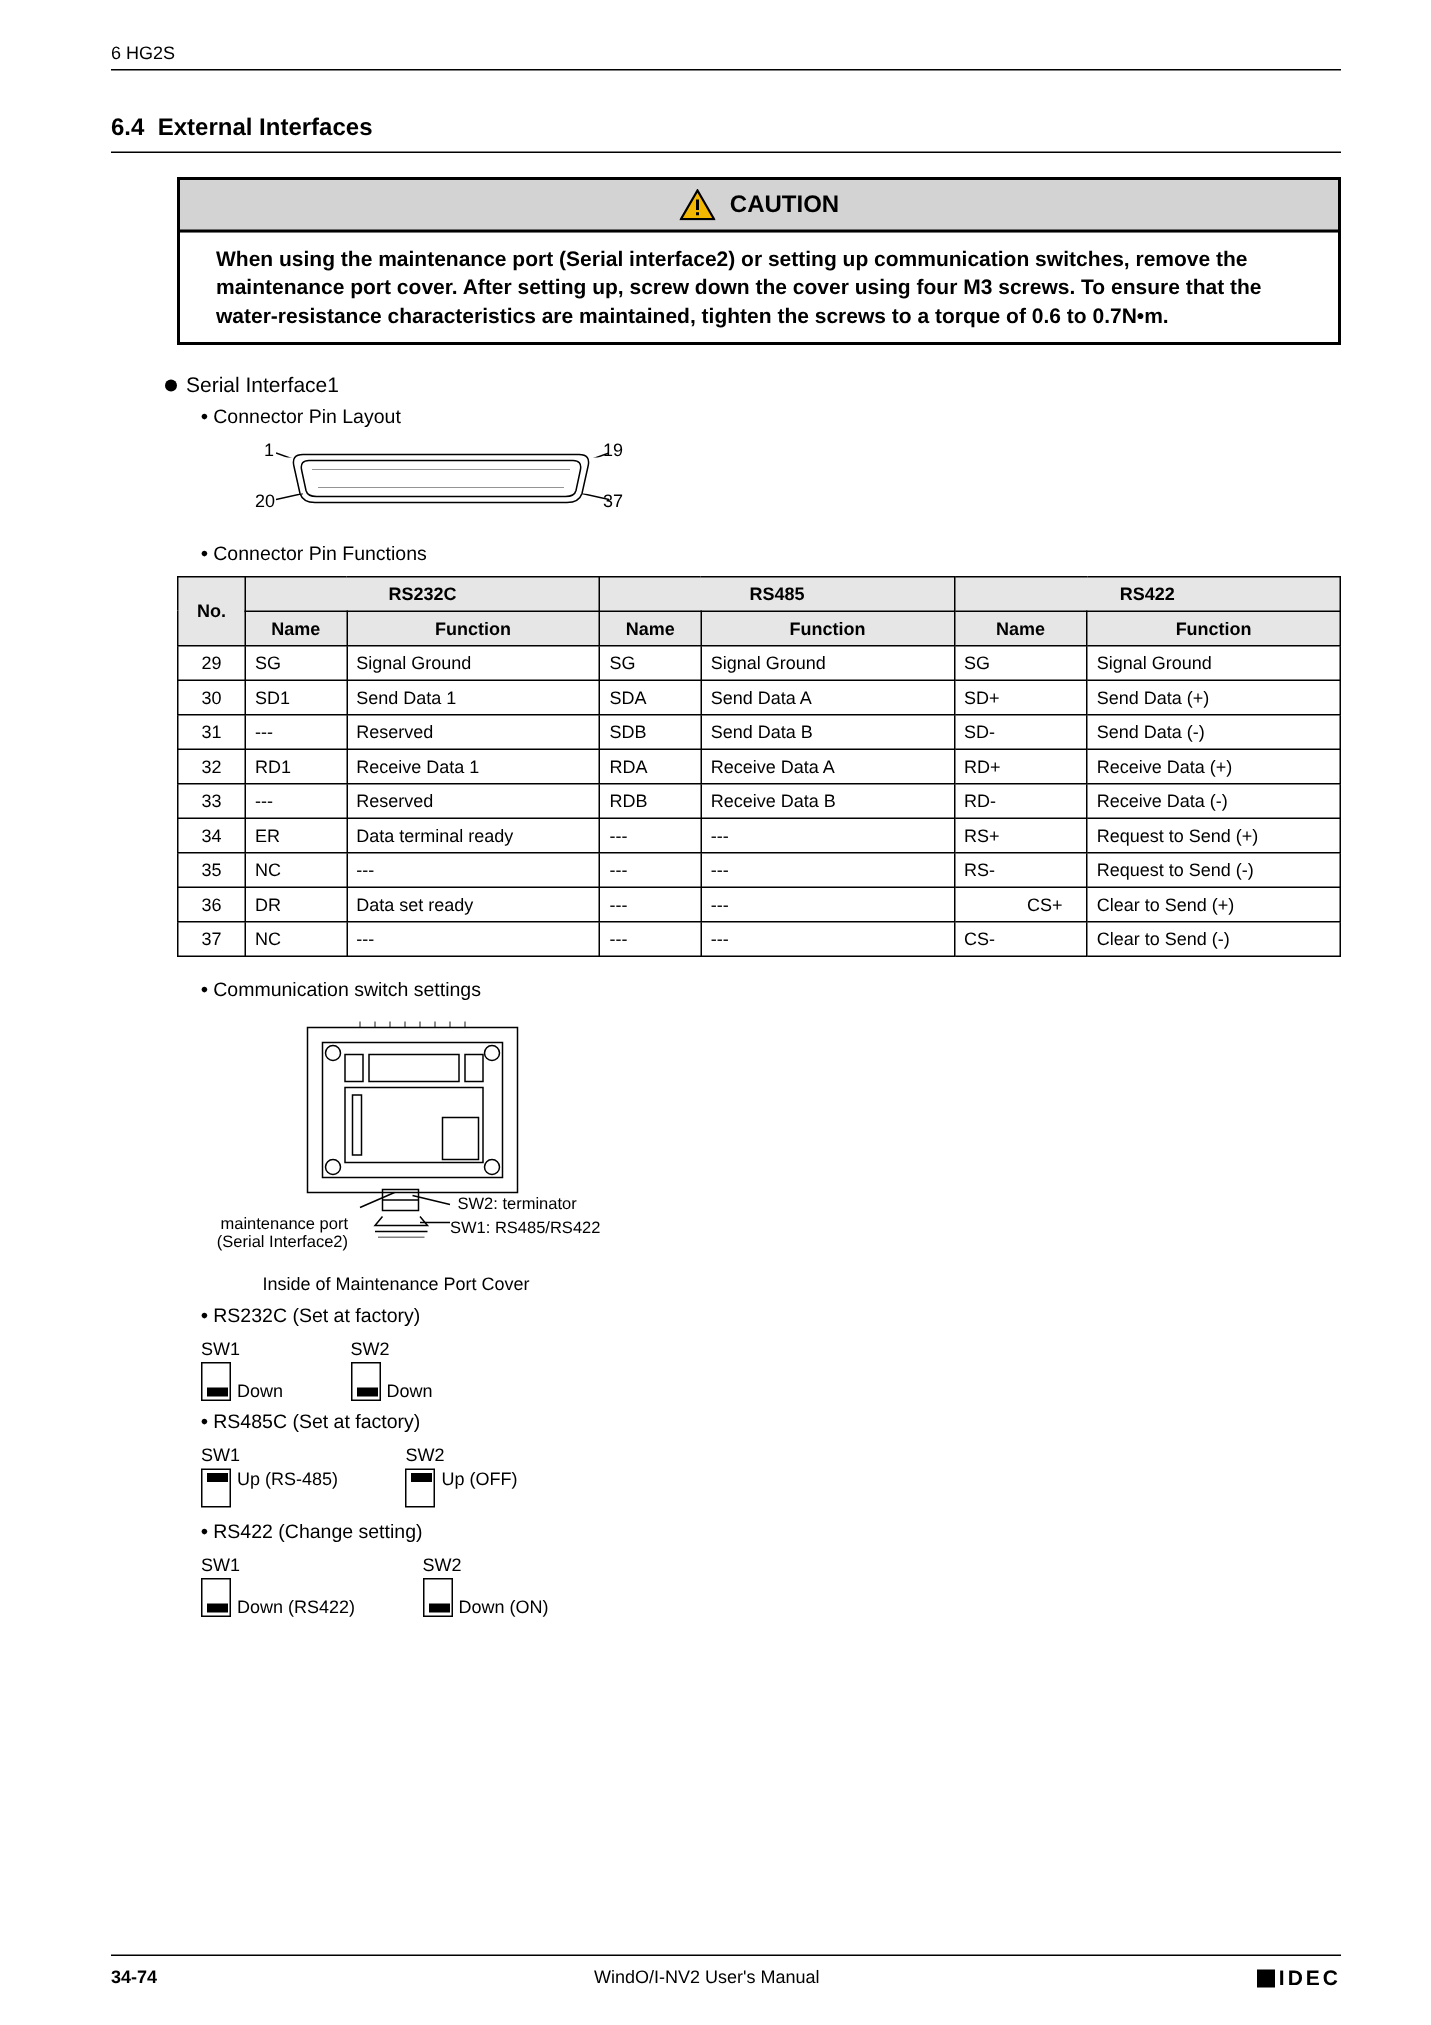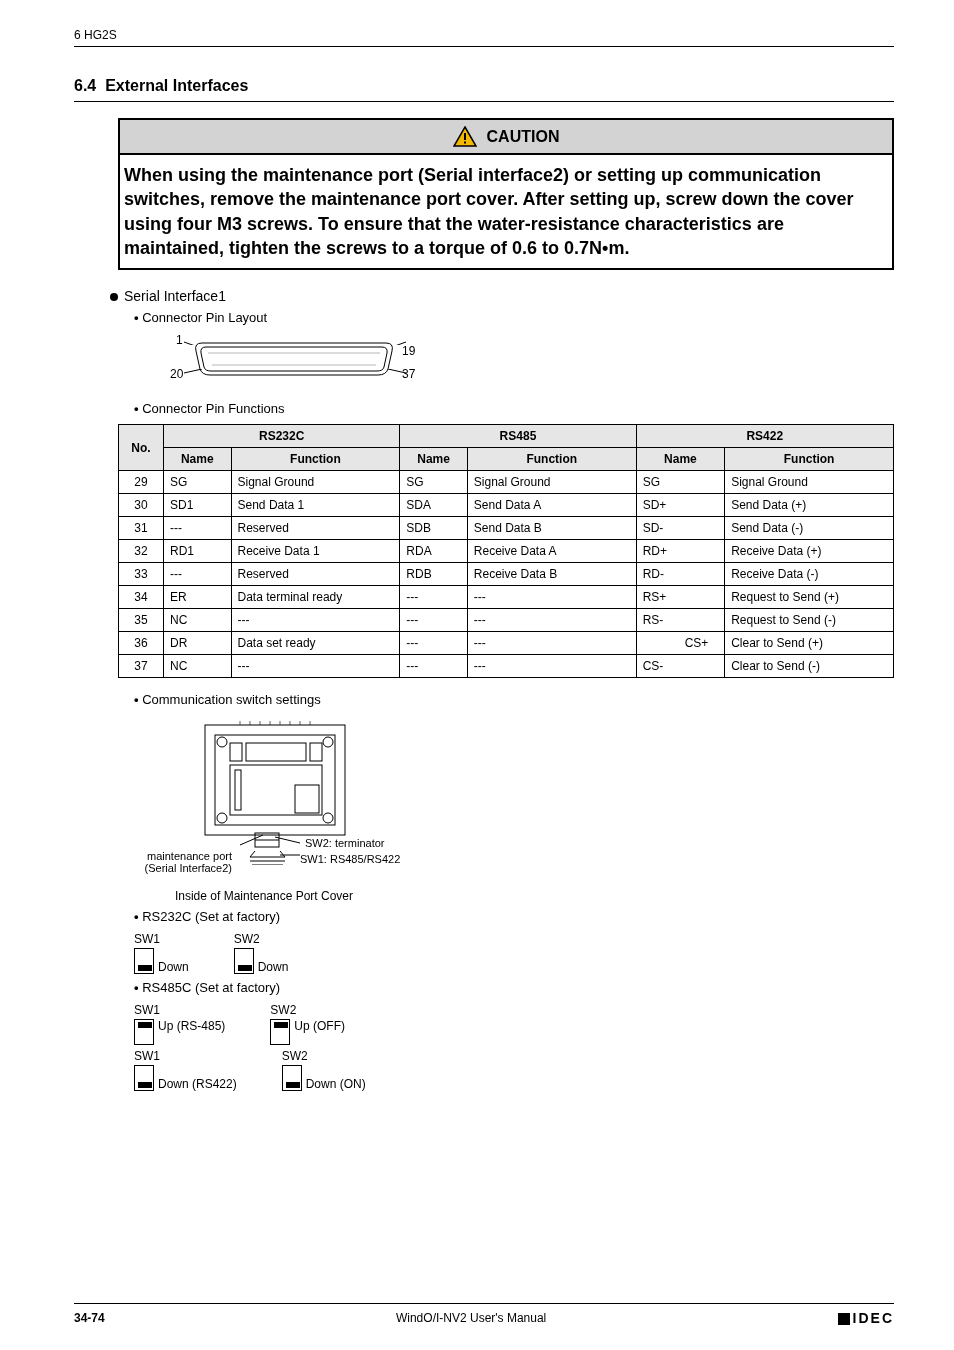--- a/index.html
+++ b/index.html
@@ -45,23 +45,23 @@
     font-size: 16px;
     display: flex;
     align-items: center;
     justify-content: center;
     gap: 10px;
   }
   .caution-icon {
     width: 24px; height: 21px;
   }
   .caution-text {
-    padding: 8px 8px 8px 4px;
+    padding: 8px 8px 8px 24px;
     font-weight: bold;
-    font-size: 18px;
+    font-size: 14px;
     line-height: 1.35;
   }
   .bullet-label { margin-left: 36px; font-size: 14px; margin-bottom: 4px;}
   .bullet-dot { display:inline-block; width:8px; height:8px; background:#000; border-radius:50%; vertical-align:middle; margin-right:6px;}
   .sub-bullet { margin-left: 60px; font-size: 13px; margin-top: 6px; margin-bottom: 8px;}
   .sub-bullet::before { content: "• "; font-weight: bold;}
   .connector-diagram {
     margin-left: 80px;
     position: relative;
     width: 280px;
@@ -140,21 +140,21 @@
     </div>
     <div class="caution-text">When using the maintenance port (Serial interface2) or setting up communication switches, remove the maintenance port cover. After setting up, screw down the cover using four M3 screws. To ensure that the water-resistance characteristics are maintained, tighten the screws to a torque of 0.6 to 0.7N•m.</div>
   </div>
 
   <div class="bullet-label"><span class="bullet-dot"></span><span>Serial Interface1</span></div>
 
   <div class="sub-bullet">Connector Pin Layout</div>
 
   <div class="connector-diagram">
     <span class="pin-num" style="left:22px; top:0px;">1</span>
-    <span class="pin-num" style="left:248px; top:11px;">19</span>
+    <span class="pin-num" style="left:248px; top:0px;">19</span>
     <span class="pin-num" style="left:16px; top:34px;">20</span>
     <span class="pin-num" style="left:248px; top:34px;">37</span>
     <svg class="dsub" width="200" height="36" viewBox="0 0 200 36">
       <path class="dsub-outer" d="M 8 2 L 192 2 Q 200 2 198 10 L 194 28 Q 192 34 184 34 L 16 34 Q 8 34 6 28 L 2 10 Q 0 2 8 2 Z"></path>
       <path class="dsub-outer" d="M 12 6 L 188 6 Q 194 6 193 12 L 190 26 Q 189 30 183 30 L 17 30 Q 11 30 10 26 L 7 12 Q 6 6 12 6 Z"></path>
       <g fill="none" stroke="#888" stroke-width="0.6">
         <line x1="14" y1="12" x2="186" y2="12"></line>
         <line x1="18" y1="24" x2="182" y2="24"></line>
       </g>
     </svg>
@@ -354,20 +354,21 @@
         <div class="sw-col">
           <div>SW2</div>
           <div class="sw-line" style="align-items: flex-start;">
             <span class="switch-box">
               <span class="knob-up"></span>
             </span>
             <span style="padding-bottom: 14px; align-self: flex-start;">Up (OFF)</span>
           </div>
         </div>
       </div>
+      <div class="sub-bullet">RS422 (Change setting)</div>
       <div class="sw-row">
         <div class="sw-col">
           <div>SW1</div>
           <div class="sw-line" style="align-items: flex-end;">
             <span class="switch-box">
               <span class="knob-down"></span>
             </span>
             <span style="padding-bottom: 0px; align-self: flex-end;">Down (RS422)</span>
           </div>
         </div>

